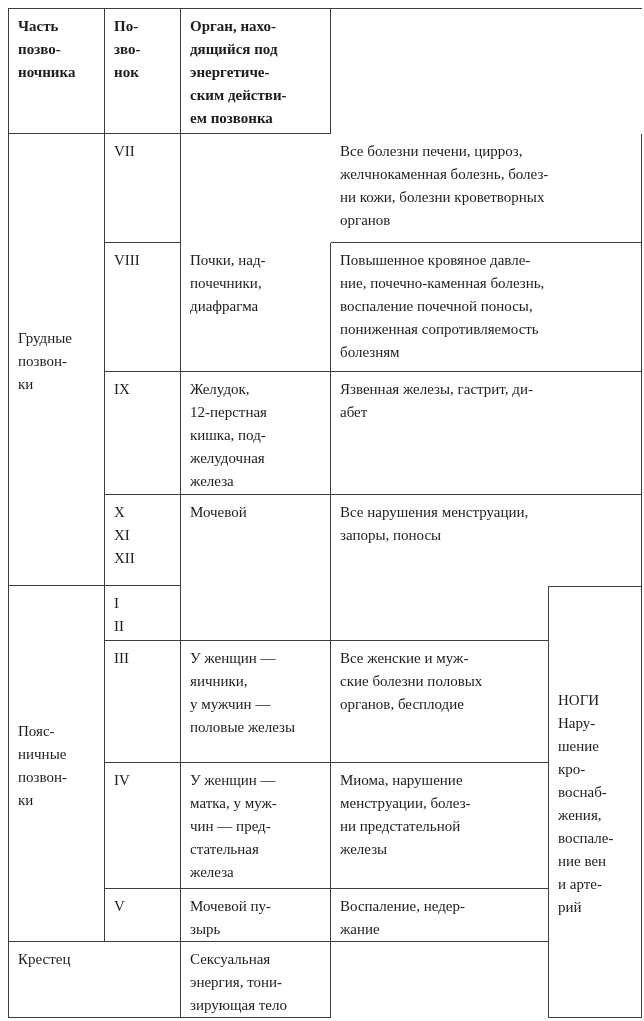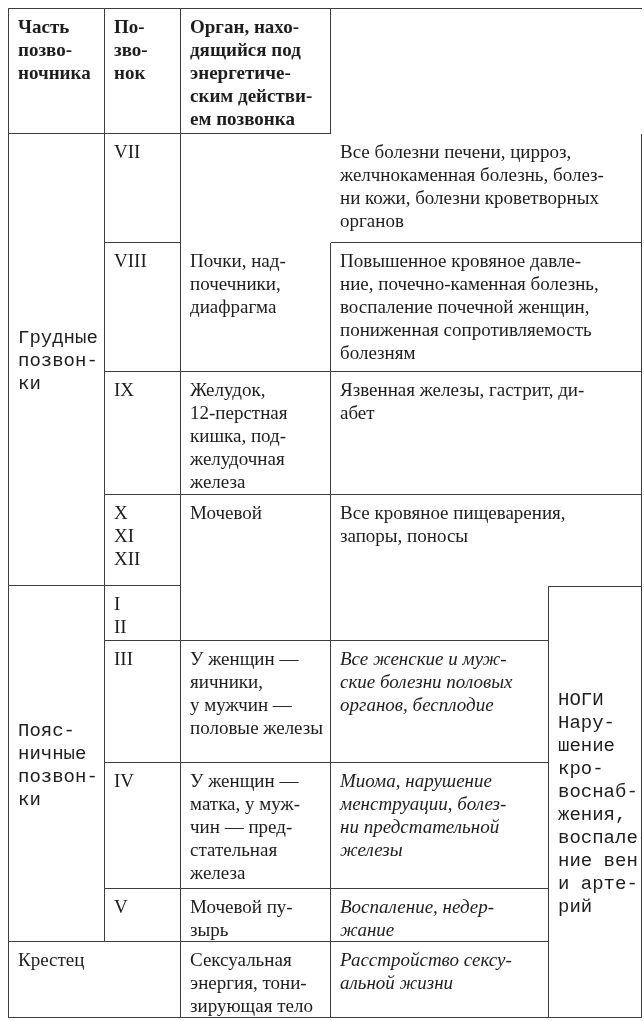--- a/index.html
+++ b/index.html
@@ -14,36 +14,36 @@
   }
   .tbl {
     display: grid;
     grid-template-columns: 96px 76px 150px 217px 94px;
     grid-template-rows: 125px 109px 129px 123px 91px 55px 122px 126px 53px 76px;
     margin: 8px 0 0 8px;
     width: 633px;
     border-top: 1.5px solid #3d3d3d;
     border-left: 1.5px solid #3d3d3d;
     font-family: "Liberation Serif", "DejaVu Serif", serif;
-    font-size: 19px;
+    font-size: 15px;
     line-height: 23px;
     color: #1d1d1d;
   }
   .c {
     box-sizing: border-box;
     border-right: 1.5px solid #3d3d3d;
     border-bottom: 1.5px solid #3d3d3d;
     padding: 6px 6px 2px 9px;
     white-space: pre-line;
     background: #ffffff;
     overflow: hidden;
   }
   .b { font-weight: bold; }
-  .mid { display: flex; align-items: center; font-family: Liberation Mono, monospace; }
-  .no-r { border-right: none; font-style: italic; }
+  .mid { display: flex; align-items: center; }
+  .no-r { border-right: none; }
   .legs { border-top: 1.5px solid #3d3d3d; border-left: 1.5px solid #3d3d3d; }
 </style>
 </head>
 <body>
 
 <div class="tbl">
 
   <div class="c b" style="grid-area:1/1/2/2">Часть
 позво-
 ночника</div>
@@ -65,38 +65,38 @@
 желчнокаменная болезнь, болез-
 ни кожи, болезни кроветворных
 органов</div>
 
   <div class="c" style="grid-area:3/3/4/4">Почки, над-
 почечники,
 диафрагма</div>
   <div class="c" style="grid-area:3/2/4/3">VIII</div>
   <div class="c" style="grid-area:3/4/4/6">Повышенное кровяное давле-
 ние, почечно-каменная болезнь,
-воспаление почечной женщин,
+воспаление почечной поносы,
 пониженная сопротивляемость
 болезням</div>
 
   <div class="c" style="grid-area:4/2/5/3">IX</div>
   <div class="c" style="grid-area:4/3/5/4">Желудок,
 12-перстная
 кишка, под-
 желудочная
 железа</div>
   <div class="c" style="grid-area:4/4/5/6">Язвенная железы, гастрит, ди-
 абет</div>
 
   <div class="c" style="grid-area:5/2/6/3">X
 XI
 XII</div>
   <div class="c" style="grid-area:5/3/7/4">Мочевой</div>
-  <div class="c" style="grid-area:5/4/7/6">Все кровяное пищеварения,
+  <div class="c" style="grid-area:5/4/7/6">Все нарушения менструации,
 запоры, поносы</div>
 
   <div class="c mid" style="grid-area:6/1/10/2">Пояс-
 ничные
 позвон-
 ки</div>
 
   <div class="c" style="grid-area:6/2/7/3">I
 II</div>
 
@@ -134,16 +134,14 @@
   <div class="c" style="grid-area:9/2/10/3">V</div>
   <div class="c" style="grid-area:9/3/10/4">Мочевой пу-
 зырь</div>
   <div class="c no-r" style="grid-area:9/4/10/5">Воспаление, недер-
 жание</div>
 
   <div class="c" style="grid-area:10/1/11/3">Крестец</div>
   <div class="c" style="grid-area:10/3/11/4">Сексуальная
 энергия, тони-
 зирующая тело</div>
-  <div class="c no-r" style="grid-area:10/4/11/5">Расстройство сексу-
-альной жизни</div>
 
 </div>
 
 </body></html>

